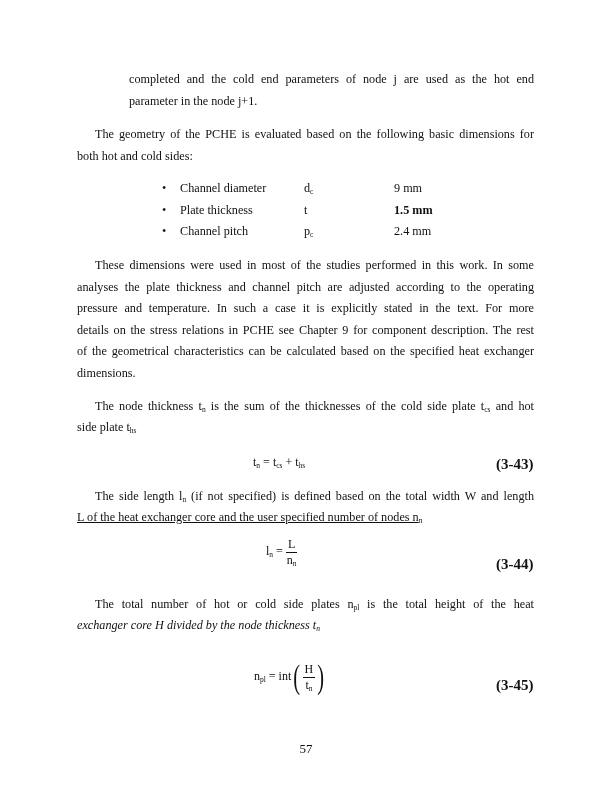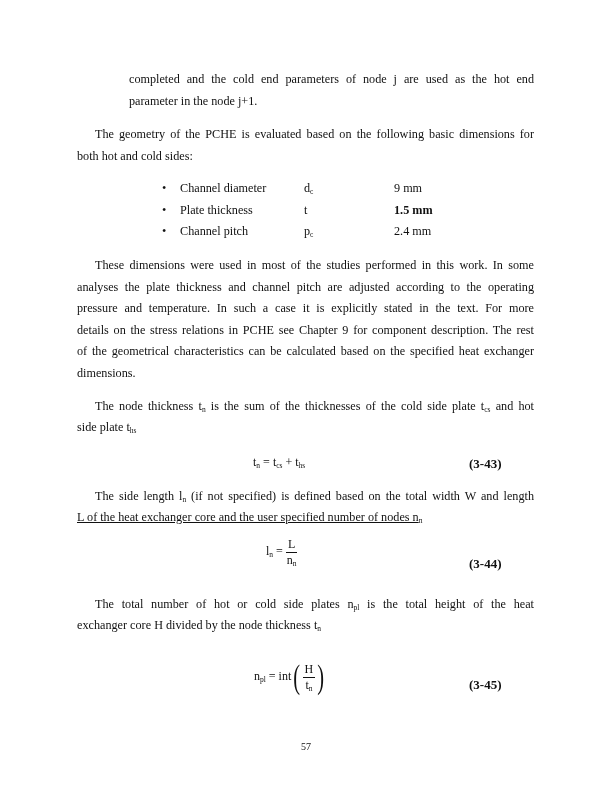--- a/index.html
+++ b/index.html
@@ -5,27 +5,27 @@
   html, body { margin: 0; padding: 0; background: #ffffff; }
   body { width: 612px; height: 792px; position: relative; overflow: hidden;
          font-family: "Liberation Serif", "DejaVu Serif", serif; color: #111; }
   .line { position: absolute; font-size: 12.2px; line-height: 14px; white-space: nowrap; }
   .just { position: absolute; left: 77px; width: 457px; font-size: 12.2px; line-height: 14px;
           text-align: justify; text-align-last: justify; white-space: nowrap; }
   sub { font-size: 7.5px; vertical-align: -2px; line-height: 0; }
   .bullet-row { position: absolute; left: 162px; font-size: 12.2px; line-height: 14px; }
   .bullet-row span { position: absolute; white-space: nowrap; }
   .eq { position: absolute; font-size: 12px; white-space: nowrap; }
-  .eqnum { position: absolute; left: 469px; font-weight: bold; font-size: 13px; }
+  .eqnum { position: absolute; left: 496px; font-weight: bold; font-size: 15px; }
   .frac { display: inline-block; vertical-align: middle; text-align: center; }
   .frac .num { display: block; border-bottom: 1px solid #111; padding: 0 2px; line-height: 15px; }
   .frac .den { display: block; line-height: 15px; }
   .paren { display: inline-block; vertical-align: middle; font-size: 34px; line-height: 34px;
            transform: scaleX(0.6); font-weight: 200; }
-  .pagenum { position: absolute; left: 0; width: 612px; top: 741px; text-align: center; font-size: 10px; }
+  .pagenum { position: absolute; left: 0; width: 612px; top: 741px; text-align: center; font-size: 13px; }
 </style>
 </head>
 <body>
 
 <div class="just" style="left:129px;width:405px;top:72px;">completed and the cold end parameters of node j are used as the hot end</div>
 <div class="line" style="left:129px;top:94px;">parameter in the node j+1.</div>
 
 <div class="just" style="left:95px;width:439px;top:127px;">The geometry of the PCHE is evaluated based on the following basic dimensions for</div>
 <div class="line" style="left:77px;top:149px;">both hot and cold sides:</div>
 
@@ -70,19 +70,19 @@
 <div>
   <div class="just" style="left:95px;width:439px;top:489px;"><span>The side length l</span><sub>n</sub><span> (if not specified) is defined based on the total width W and length</span></div>
   <div class="line" style="left:77px;top:510px;text-decoration:underline;"><span>L of the heat exchanger core and the user specified number of nodes n</span><sub>n</sub></div>
 </div>
 
 <div class="eq" style="left:266px;top:537px;"><span>l</span><sub>n</sub><span style="white-space:pre"> = </span><span class="frac"><span class="num">L</span><span class="den"><span>n</span><sub>n</sub></span></span></div>
 <div class="eqnum" style="top:556px;">(3-44)</div>
 
 <div>
   <div class="just" style="left:95px;width:439px;top:597px;"><span>The total number of hot or cold side plates n</span><sub>pl</sub><span> is the total height of the heat</span></div>
-  <div class="line" style="left:77px;top:618px;"><span>exchanger core H divided by the node thickness t</span><sub>n</sub></div>
+  <div class="line" style="left:77px;top:618px;font-style:italic;"><span>exchanger core H divided by the node thickness t</span><sub>n</sub></div>
 </div>
 
 <div class="eq" style="left:254px;top:660px;"><span>n</span><sub>pl</sub><span style="white-space:pre"> = int</span><span class="paren">(</span><span class="frac"><span class="num">H</span><span class="den"><span>t</span><sub>n</sub></span></span><span class="paren">)</span></div>
 <div class="eqnum" style="top:677px;">(3-45)</div>
 
 <div class="pagenum">57</div>
 
 </body></html>

